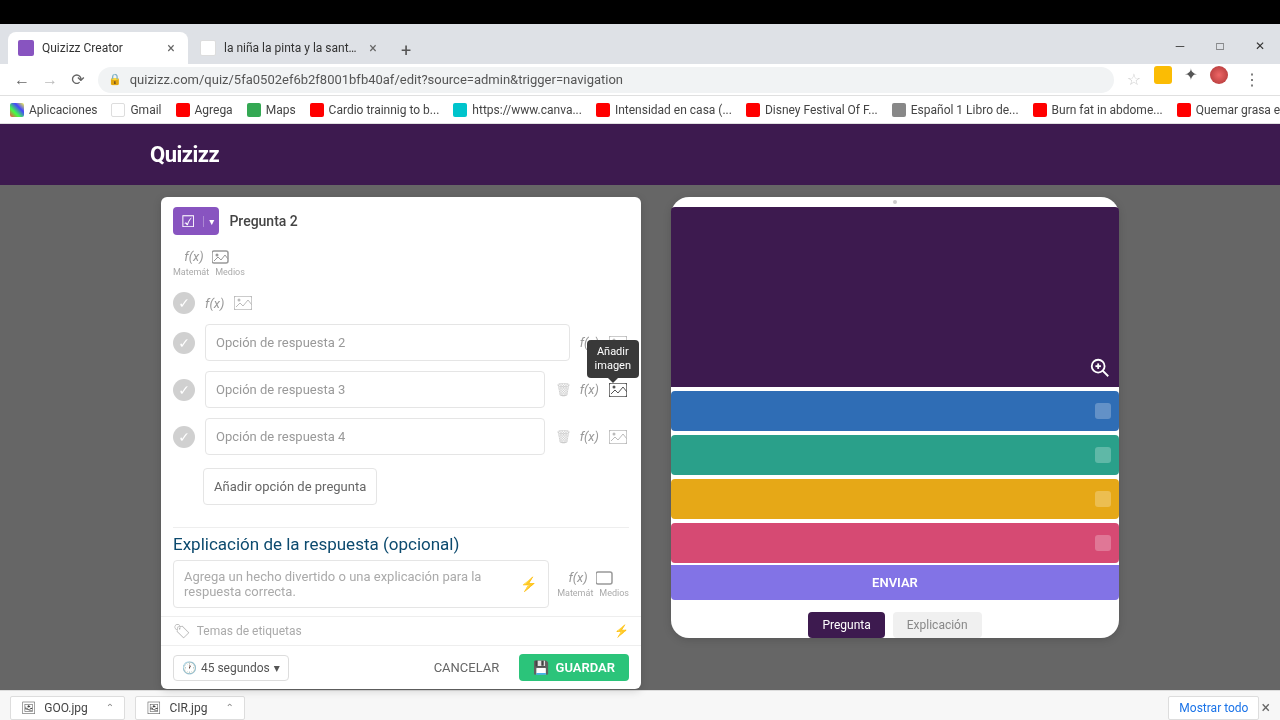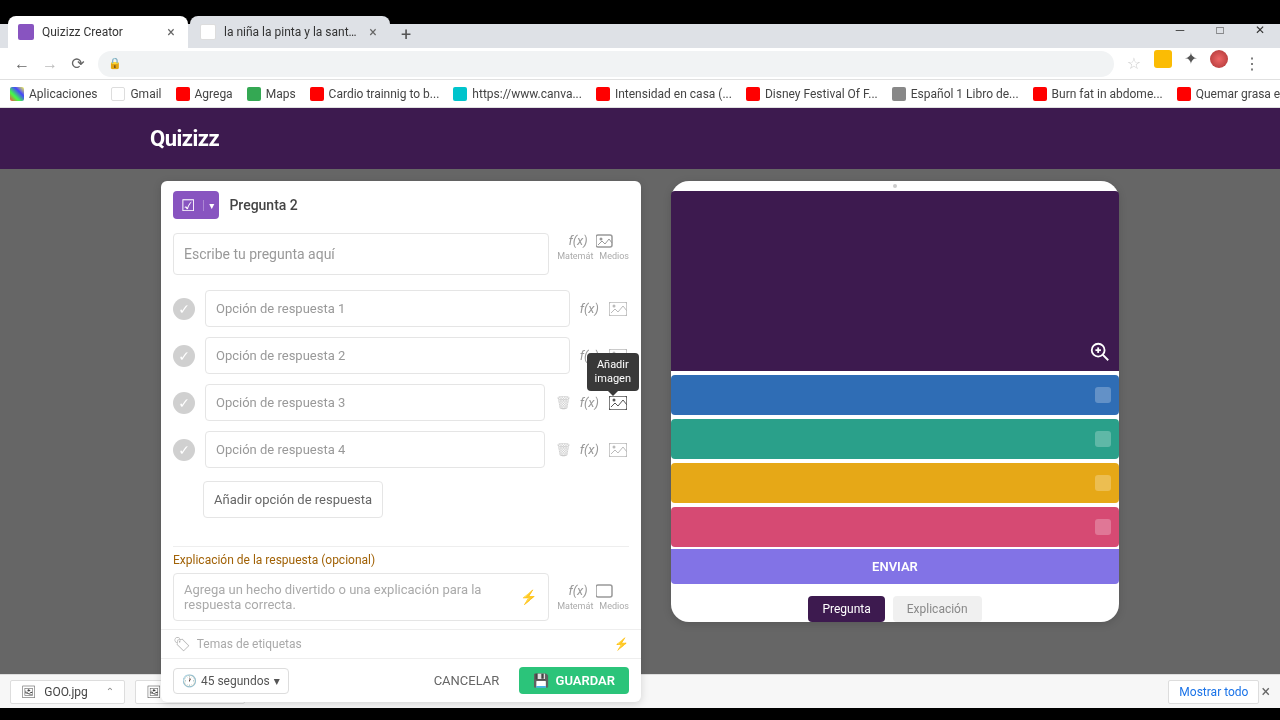--- a/index.html
+++ b/index.html
@@ -1,20 +1,20 @@
 <!DOCTYPE html>
 <html><head>
 <meta charset="utf-8">
 <style>
 * { margin: 0; padding: 0; box-sizing: border-box; font-family: -apple-system, BlinkMacSystemFont, "Segoe UI", Roboto, Arial, sans-serif; }
 body { width: 1280px; height: 720px; overflow: hidden; background: #000; }
 
 
 .browser-top { background: #fff; }
-.tab-strip { height: 24px; background: #dee1e6; display: flex; align-items: flex-end; padding-left: 8px; }
+.tab-strip { height: 40px; background: #dee1e6; display: flex; align-items: flex-end; padding-left: 8px; }
 .tab { height: 32px; background: #fff; border-radius: 8px 8px 0 0; display: flex; align-items: center; padding: 0 10px; margin-right: 2px; min-width: 180px; max-width: 200px; font-size: 12px; color: #333; position: relative; }
 .tab.inactive { background: #dee1e6; }
 .tab .favicon { width: 16px; height: 16px; margin-right: 8px; border-radius: 2px; flex-shrink: 0; }
 .tab .title { flex: 1; white-space: nowrap; overflow: hidden; text-overflow: ellipsis; }
 .tab .close { width: 14px; height: 14px; color: #666; margin-left: 6px; cursor: pointer; display: flex; align-items: center; justify-content: center; font-size: 14px; }
 .newtab { width: 28px; height: 28px; display: flex; align-items: center; justify-content: center; color: #555; font-size: 18px; cursor: pointer; }
 .win-controls { margin-left: auto; display: flex; height: 36px; }
 .win-btn { width: 40px; display: flex; align-items: center; justify-content: center; color: #333; font-size: 12px; }
 
 .addr-bar { height: 32px; display: flex; align-items: center; padding: 0 8px; background: #fff; border-bottom: 1px solid #e0e0e0; }
@@ -57,21 +57,21 @@
 .opt-input { flex: 1; border: 1px solid #e5e5e5; border-radius: 4px; padding: 10px; font-size: 13px; color: #999; }
 .opt-icons { display: flex; gap: 8px; align-items: center; color: #bbb; }
 .trash-icon { color: #ccc; font-size: 13px; }
 
 .tooltip { position: absolute; background: #393939; color: #fff; font-size: 11px; padding: 5px 8px; border-radius: 4px; white-space: pre-line; text-align: center; right: -10px; top: -42px; line-height: 1.3; }
 .tooltip::after { content: ''; position: absolute; bottom: -5px; left: 50%; transform: translateX(-50%); border: 5px solid transparent; border-top-color: #393939; border-bottom: none; }
 
 .add-opt { margin: 6px 12px 10px 42px; border: 1px solid #e5e5e5; border-radius: 4px; padding: 10px; font-size: 13px; color: #666; display: inline-block; cursor: pointer; }
 
 .explain-sec { padding: 0 12px 8px 12px; }
-.explain-label { font-size: 12px; color: #a16207; padding: 6px 0; border-top: 1px solid #eee; margin-top: 18px; }
+.explain-label { font-size: 17px; color: #0c4a6e; padding: 6px 0; border-top: 1px solid #eee; margin-top: 12px; }
 .explain-row { display: flex; align-items: center; gap: 8px; }
 .explain-input { flex: 1; border: 1px solid #e5e5e5; border-radius: 4px; padding: 8px 10px; font-size: 13px; color: #aaa; display: flex; align-items: center; justify-content: space-between; }
 .bolt { color: #f0a020; font-size: 14px; }
 
 .tags-row { padding: 6px 12px; border-top: 1px solid #eee; display: flex; align-items: center; gap: 6px; font-size: 12px; color: #aaa; }
 .tag-icon { font-size: 14px; }
 .tags-bolt { margin-left: auto; color: #f0a020; }
 
 .footer-row { display: flex; align-items: center; padding: 8px 12px; border-top: 1px solid #eee; gap: 8px; }
 .time-sel { border: 1px solid #ddd; border-radius: 4px; padding: 5px 8px; font-size: 12px; color: #555; display: flex; align-items: center; gap: 4px; cursor: pointer; }
@@ -128,20 +128,21 @@
       <div class="win-btn">✕</div>
     </div>
   </div>
 
   <div class="addr-bar">
     <div class="nav-btn">←</div>
     <div class="nav-btn disabled">→</div>
     <div class="nav-btn">⟳</div>
     <div class="url-field">
       <span class="lock">🔒</span>
+      <span>quizizz.com/quiz/5fa0502ef6b2f8001bfb40af/edit?source=admin&amp;trigger=navigation</span>
     </div>
     <span class="nav-btn" style="color:#ccc">☆</span>
     <div class="ext-icons">
       <div class="ext-icon" style="background:#fbbc04"></div>
       <div class="ext-icon" style="color:#555;display:flex;align-items:center;justify-content:center">✦</div>
       <div class="ext-icon" style="background:radial-gradient(#e66,#a33);border-radius:50%"></div>
       <div class="nav-btn">⋮</div>
     </div>
   </div>
 
@@ -204,21 +205,20 @@
     <div class="editor">
       <div class="editor-header">
         <div class="type-btn">
           <span class="type-btn-main">☑</span>
           <span class="type-btn-caret">▾</span>
         </div>
         <span class="q-label">Pregunta 2</span>
       </div>
 
       <div class="q-input-row">
-        <div class="q-input">Escribe tu pregunta aquí</div>
         <div class="side-col">
           <div class="side-top">
             <span class="fx">f(x)</span>
             <span class="media-icon">
               <svg width="22" height="16" viewBox="0 0 22 16">
                   <rect x="0" y="2" width="16" height="12" rx="2" fill="none" stroke="#999" stroke-width="1.5"></rect>
                   <circle cx="5" cy="6" r="1.5" fill="#999"></circle>
                   <path d="M2 12 L6 8 L9 11 L13 6 L16 10" fill="none" stroke="#999"></path>
                 </svg>
             </span>
@@ -226,21 +226,20 @@
           <div style="display:flex;gap:6px">
               <span>Matemát</span>
               <span>Medios</span>
             </div>
         </div>
       </div>
 
       <div class="options" id="options-container">
           <div class="opt-row">
     <div class="check-circle">✓</div>
-    <div class="opt-input">Opción de respuesta 1</div>
     <div class="opt-icons">
 
       <span class="fx">f(x)</span>
       <span class="media-icon" style="position:relative">
         <svg width="18" height="14" viewBox="0 0 18 14">
                   <rect x="0" y="0" width="18" height="14" rx="2" fill="none" stroke="#bbb" stroke-width="1.5"></rect>
                   <circle cx="5" cy="4" r="1.5" fill="#bbb"></circle>
                   <path d="M2 11 L6 7 L9 10 L14 4 L18 9" fill="none" stroke="#bbb"></path>
                 </svg>
 
@@ -291,21 +290,21 @@
                   <rect x="0" y="0" width="18" height="14" rx="2" fill="none" stroke="#bbb" stroke-width="1.5"></rect>
                   <circle cx="5" cy="4" r="1.5" fill="#bbb"></circle>
                   <path d="M2 11 L6 7 L9 10 L14 4 L18 9" fill="none" stroke="#bbb"></path>
                 </svg>
 
       </span>
     </div>
           </div>
         </div>
 
-      <div class="add-opt">Añadir opción de respuesta</div>
+      <div class="add-opt">Añadir opción de pregunta</div>
 
       <div class="explain-sec">
         <div class="explain-label">Explicación de la respuesta (opcional)</div>
         <div class="explain-row">
           <div class="explain-input">
             <span>Agrega un hecho divertido o una explicación para la respuesta correcta.</span>
             <span class="bolt">⚡</span>
           </div>
           <div class="side-col">
             <div class="side-top">

